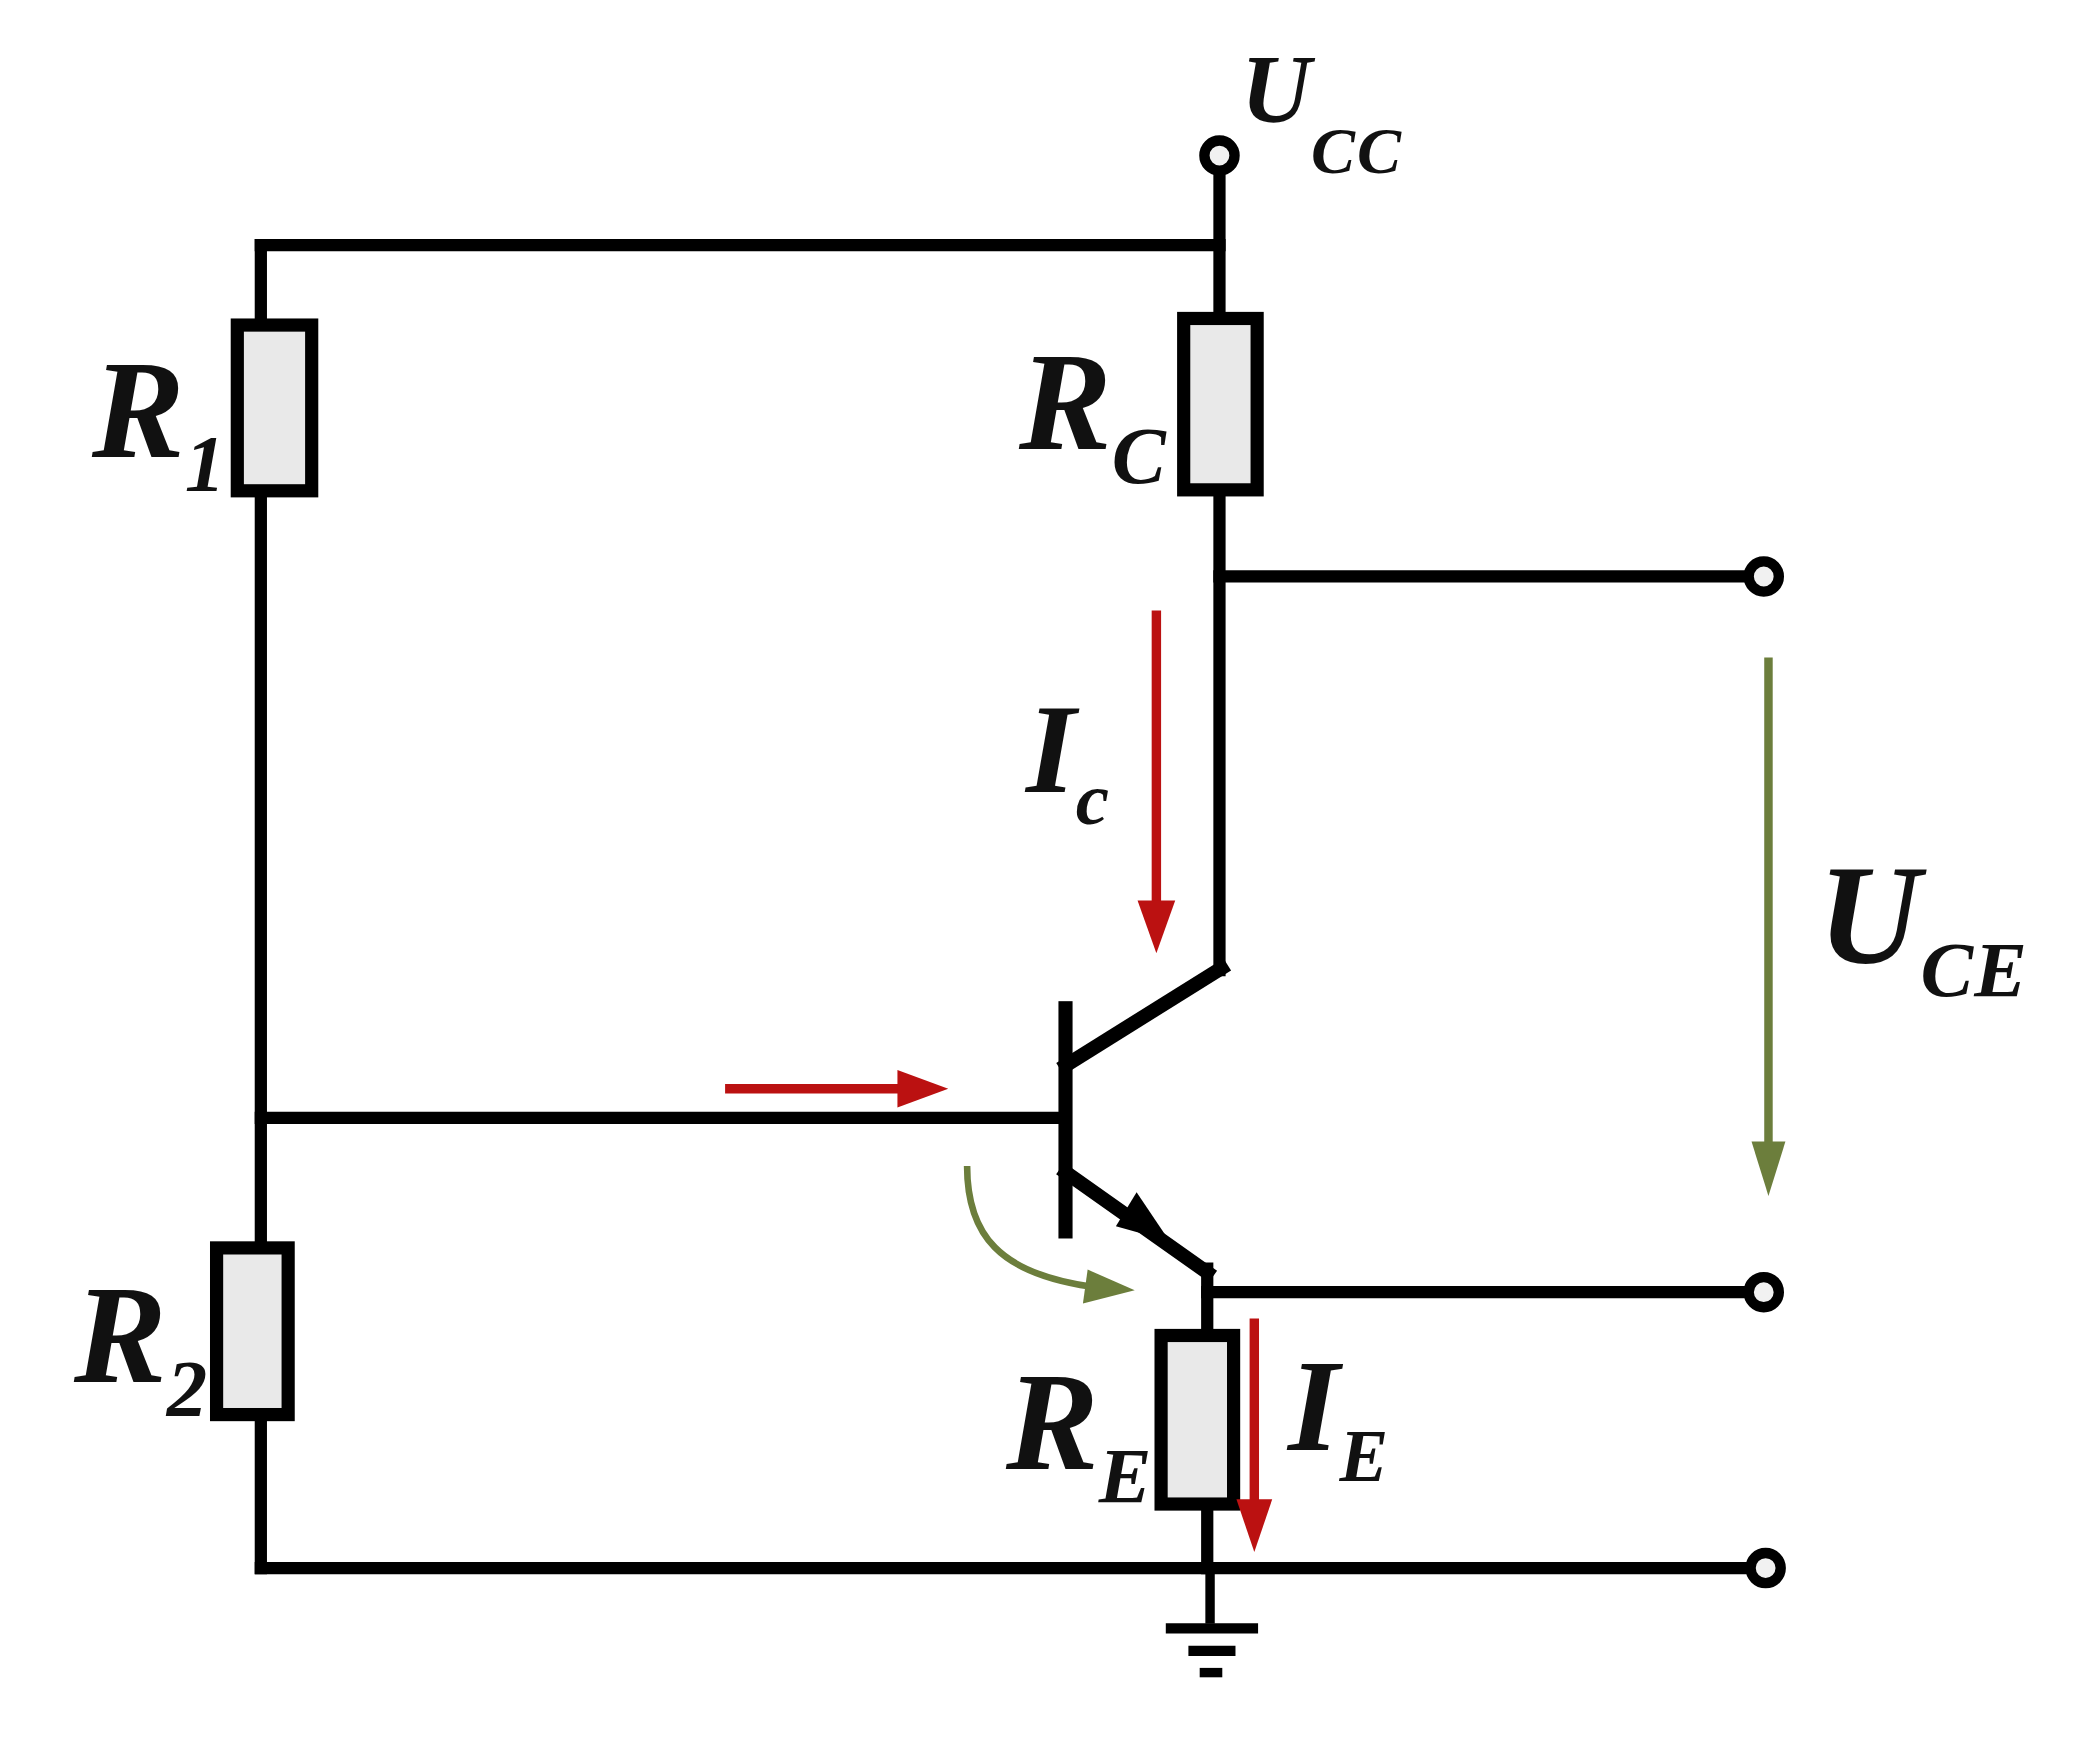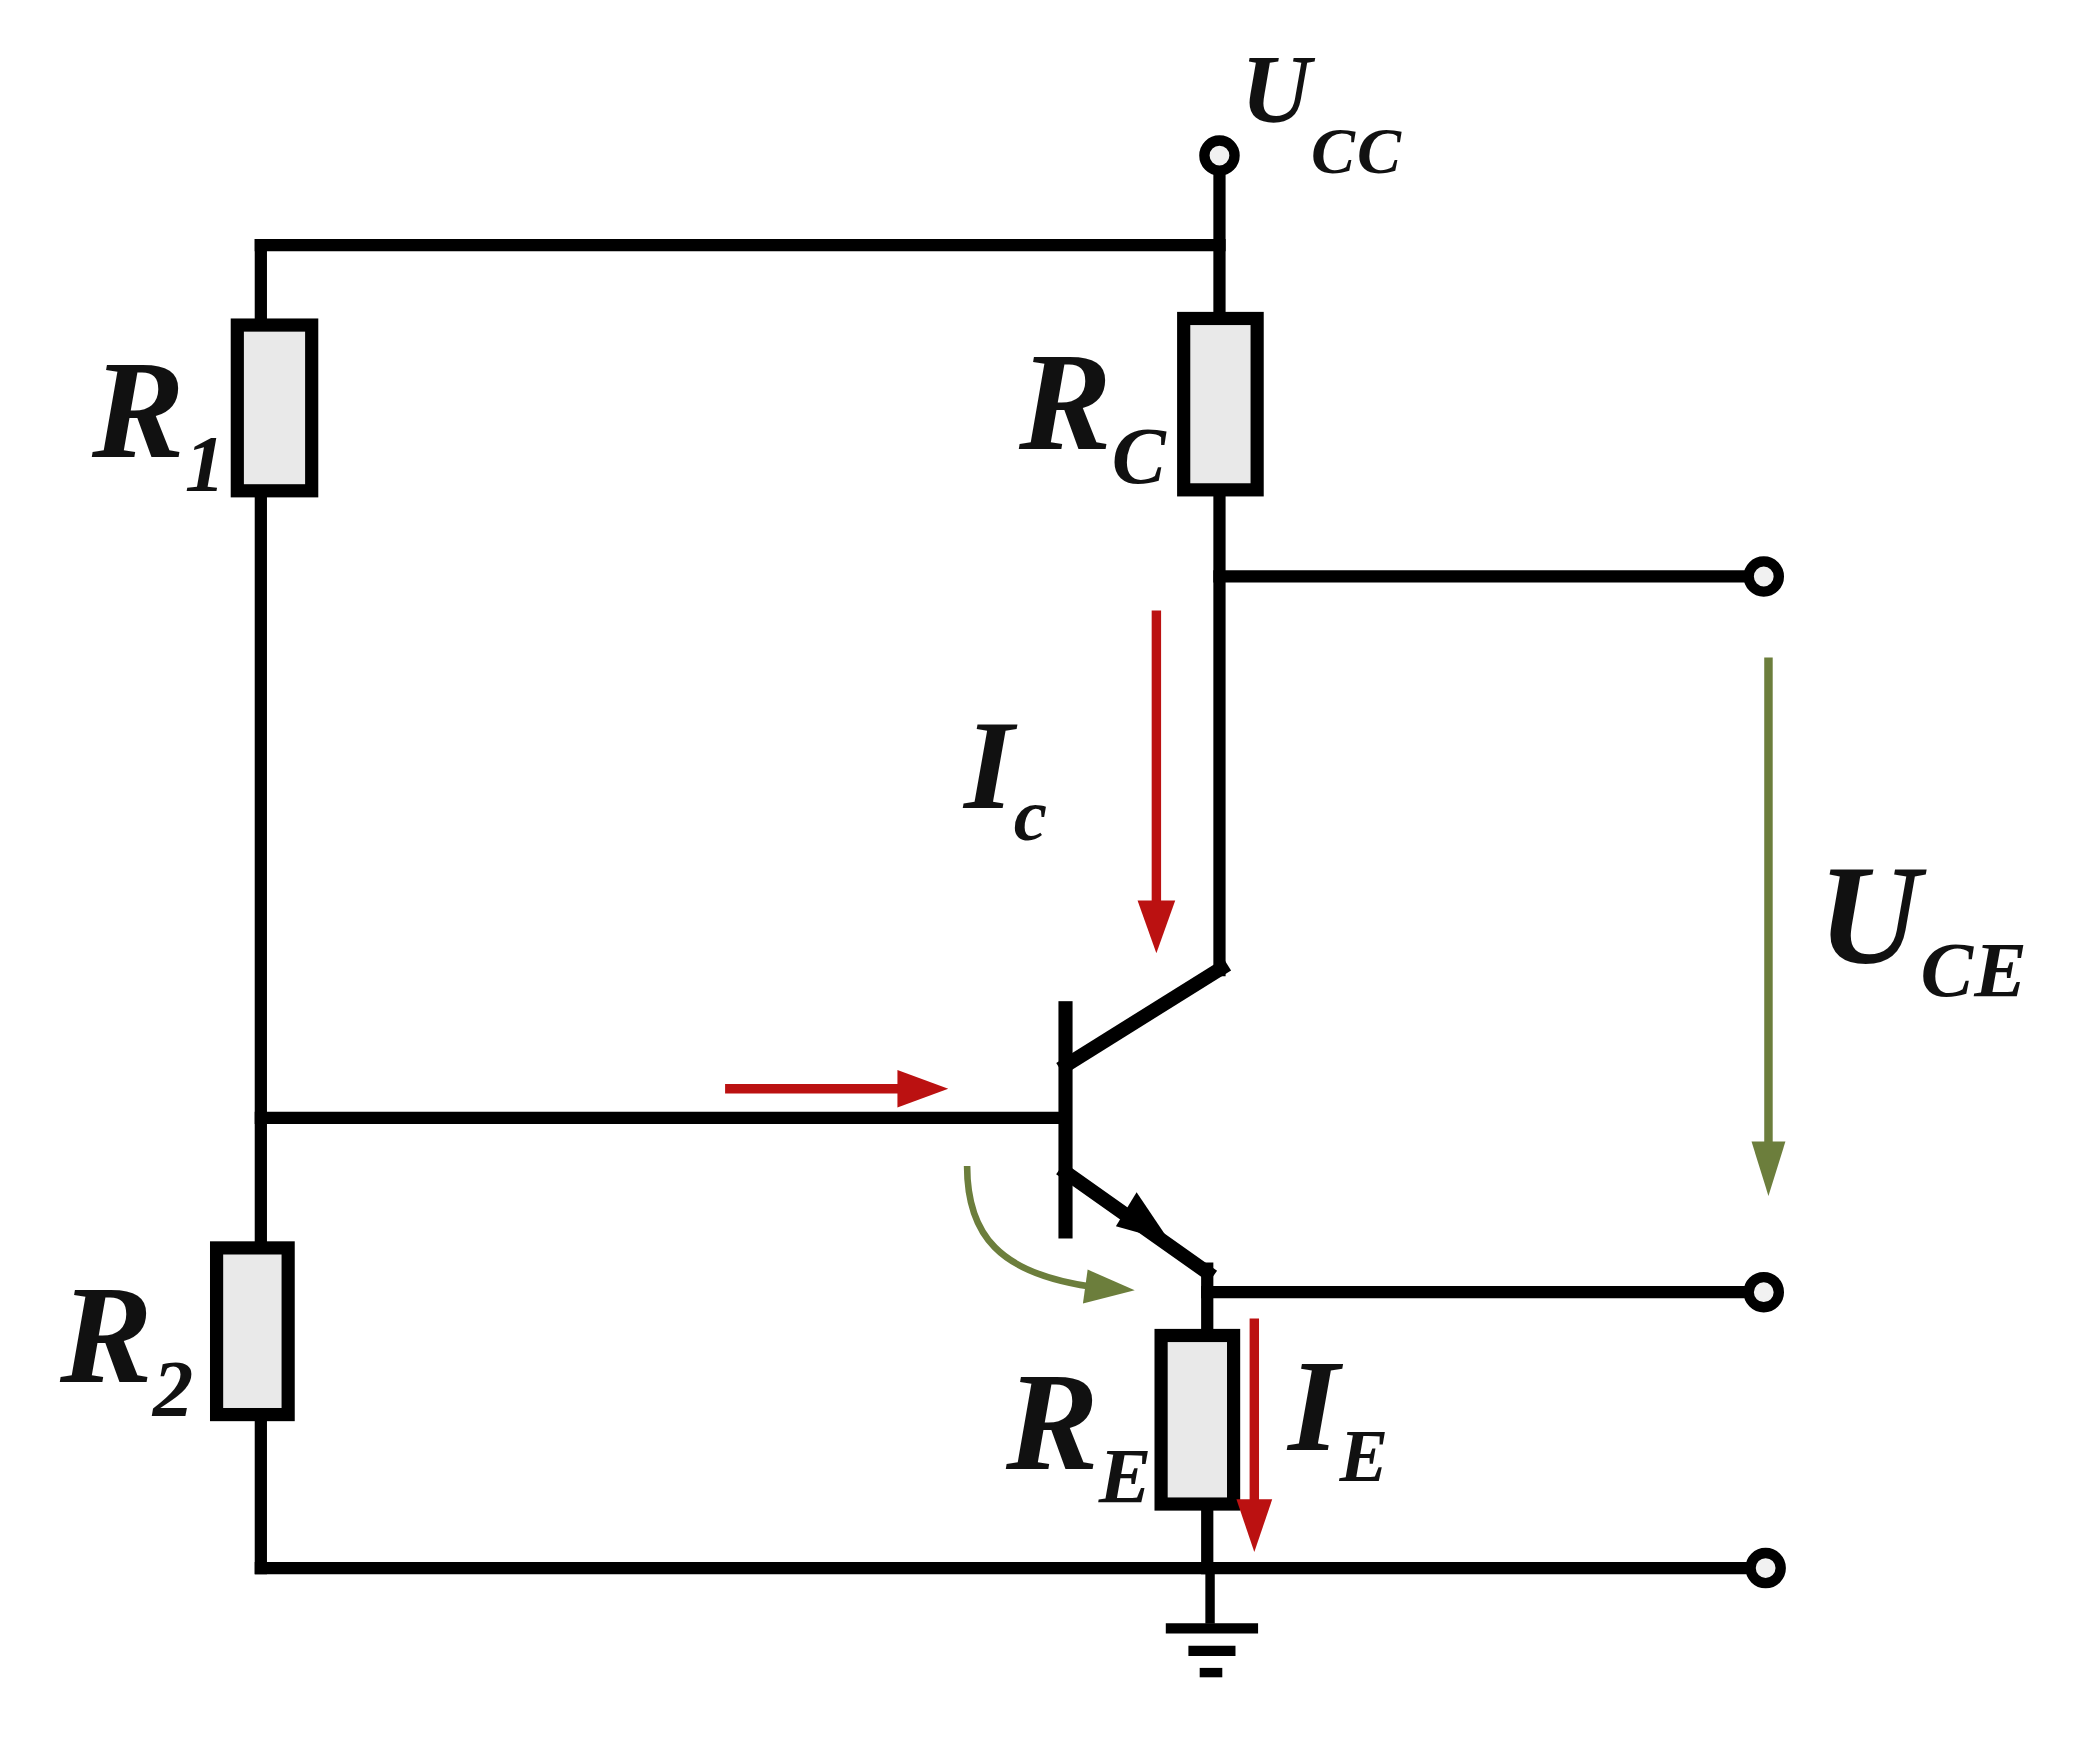--- a/index.html
+++ b/index.html
@@ -29,25 +29,25 @@
     white-space:nowrap;
     user-select:none;
   }
   .lbl .sub{vertical-align:-0.42em;}
   .lbl-ucc{left:1241px;top:41px;font-size:97px;}
   .lbl-ucc .sub{font-size:66px;vertical-align:-0.78em;letter-spacing:1.9px;}
   .lbl-r1{left:92px;top:341px;font-size:139px;font-style:italic;}
   .lbl-r1 .sub{font-size:81px;}
   .lbl-rc{left:1019px;top:333px;font-size:139px;}
   .lbl-rc .sub{font-size:81px;}
-  .lbl-r2{left:60px;top:1266px;font-size:139px;}
+  .lbl-r2{left:74px;top:1266px;font-size:139px;}
   .lbl-r2 .sub{font-size:81px;}
   .lbl-re{left:1006px;top:1353px;font-size:139px;}
   .lbl-re .sub{font-size:79px;}
-  .lbl-ic{left:964px;top:685px;font-size:128px;margin-top:16px;}
+  .lbl-ic{left:1026px;top:685px;font-size:128px;}
   .lbl-ic .sub{font-size:75px;}
   .lbl-ib{left:792px;top:901px;font-size:138px;}
   .lbl-ib .sub{font-size:77px;}
   .lbl-ie{left:1288px;top:1340px;font-size:132px;}
   .lbl-ie .sub{font-size:73px;}
   .lbl-ube{left:729px;top:1153px;font-size:122px;}
   .lbl-ube .sub{font-size:72px;letter-spacing:0.9px;}
   .lbl-uce{left:1818px;top:844px;font-size:142px;}
   .lbl-uce .sub{font-size:79px;letter-spacing:0.9px;}
 </style>

